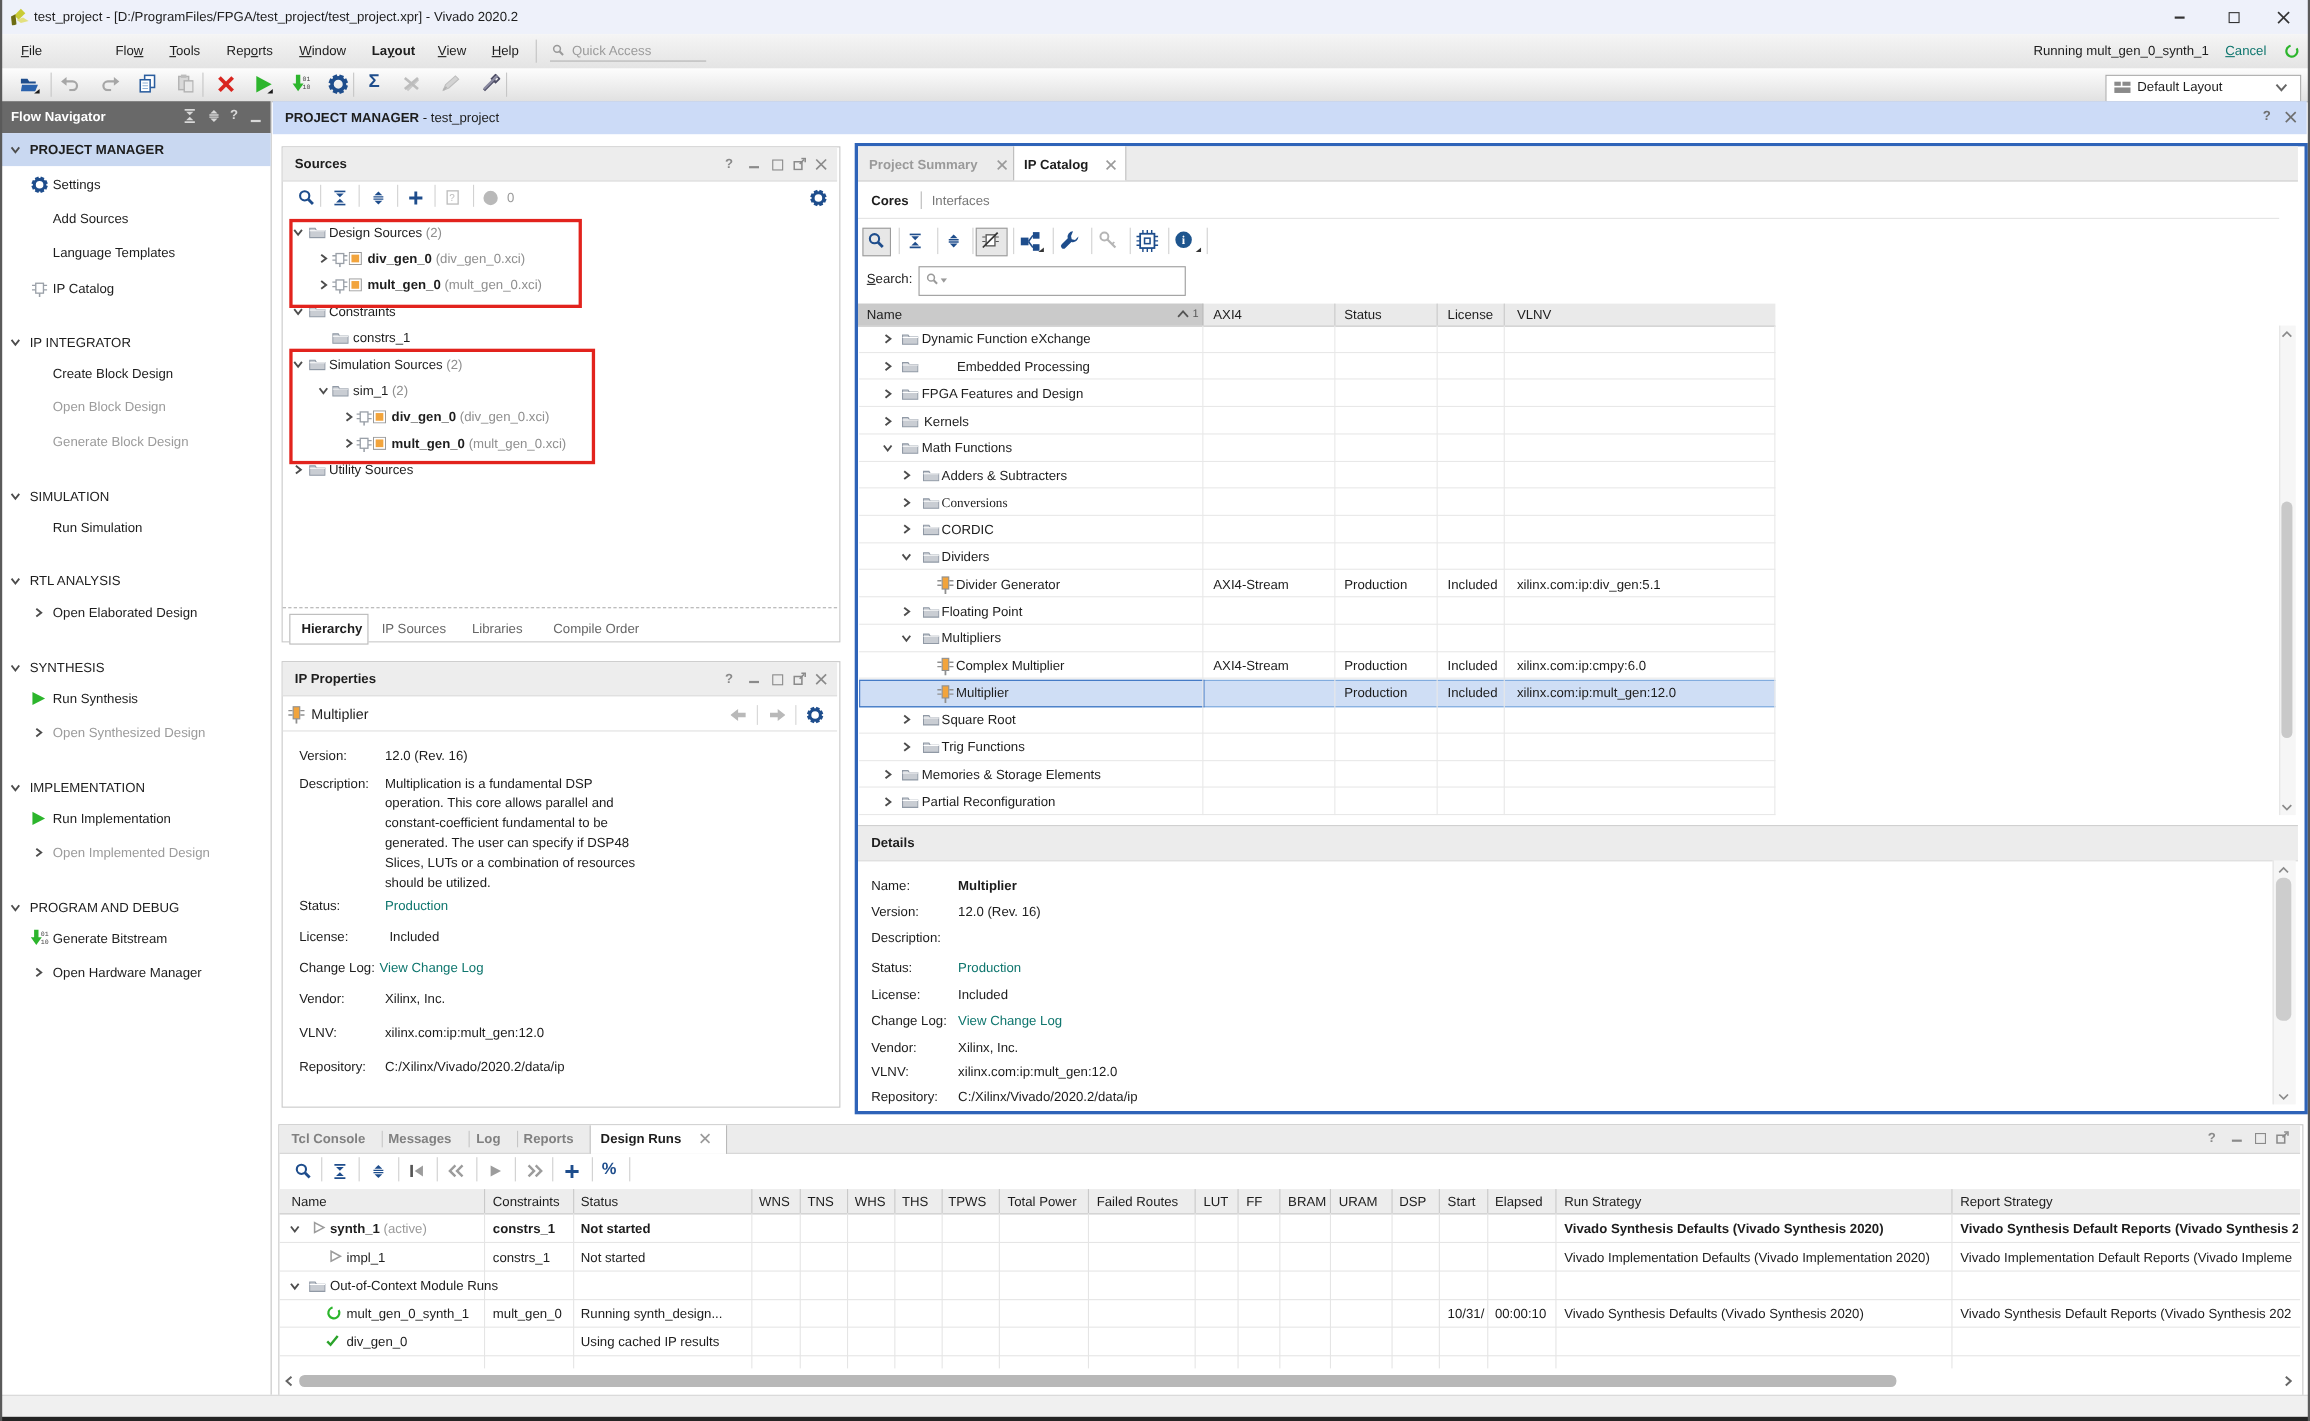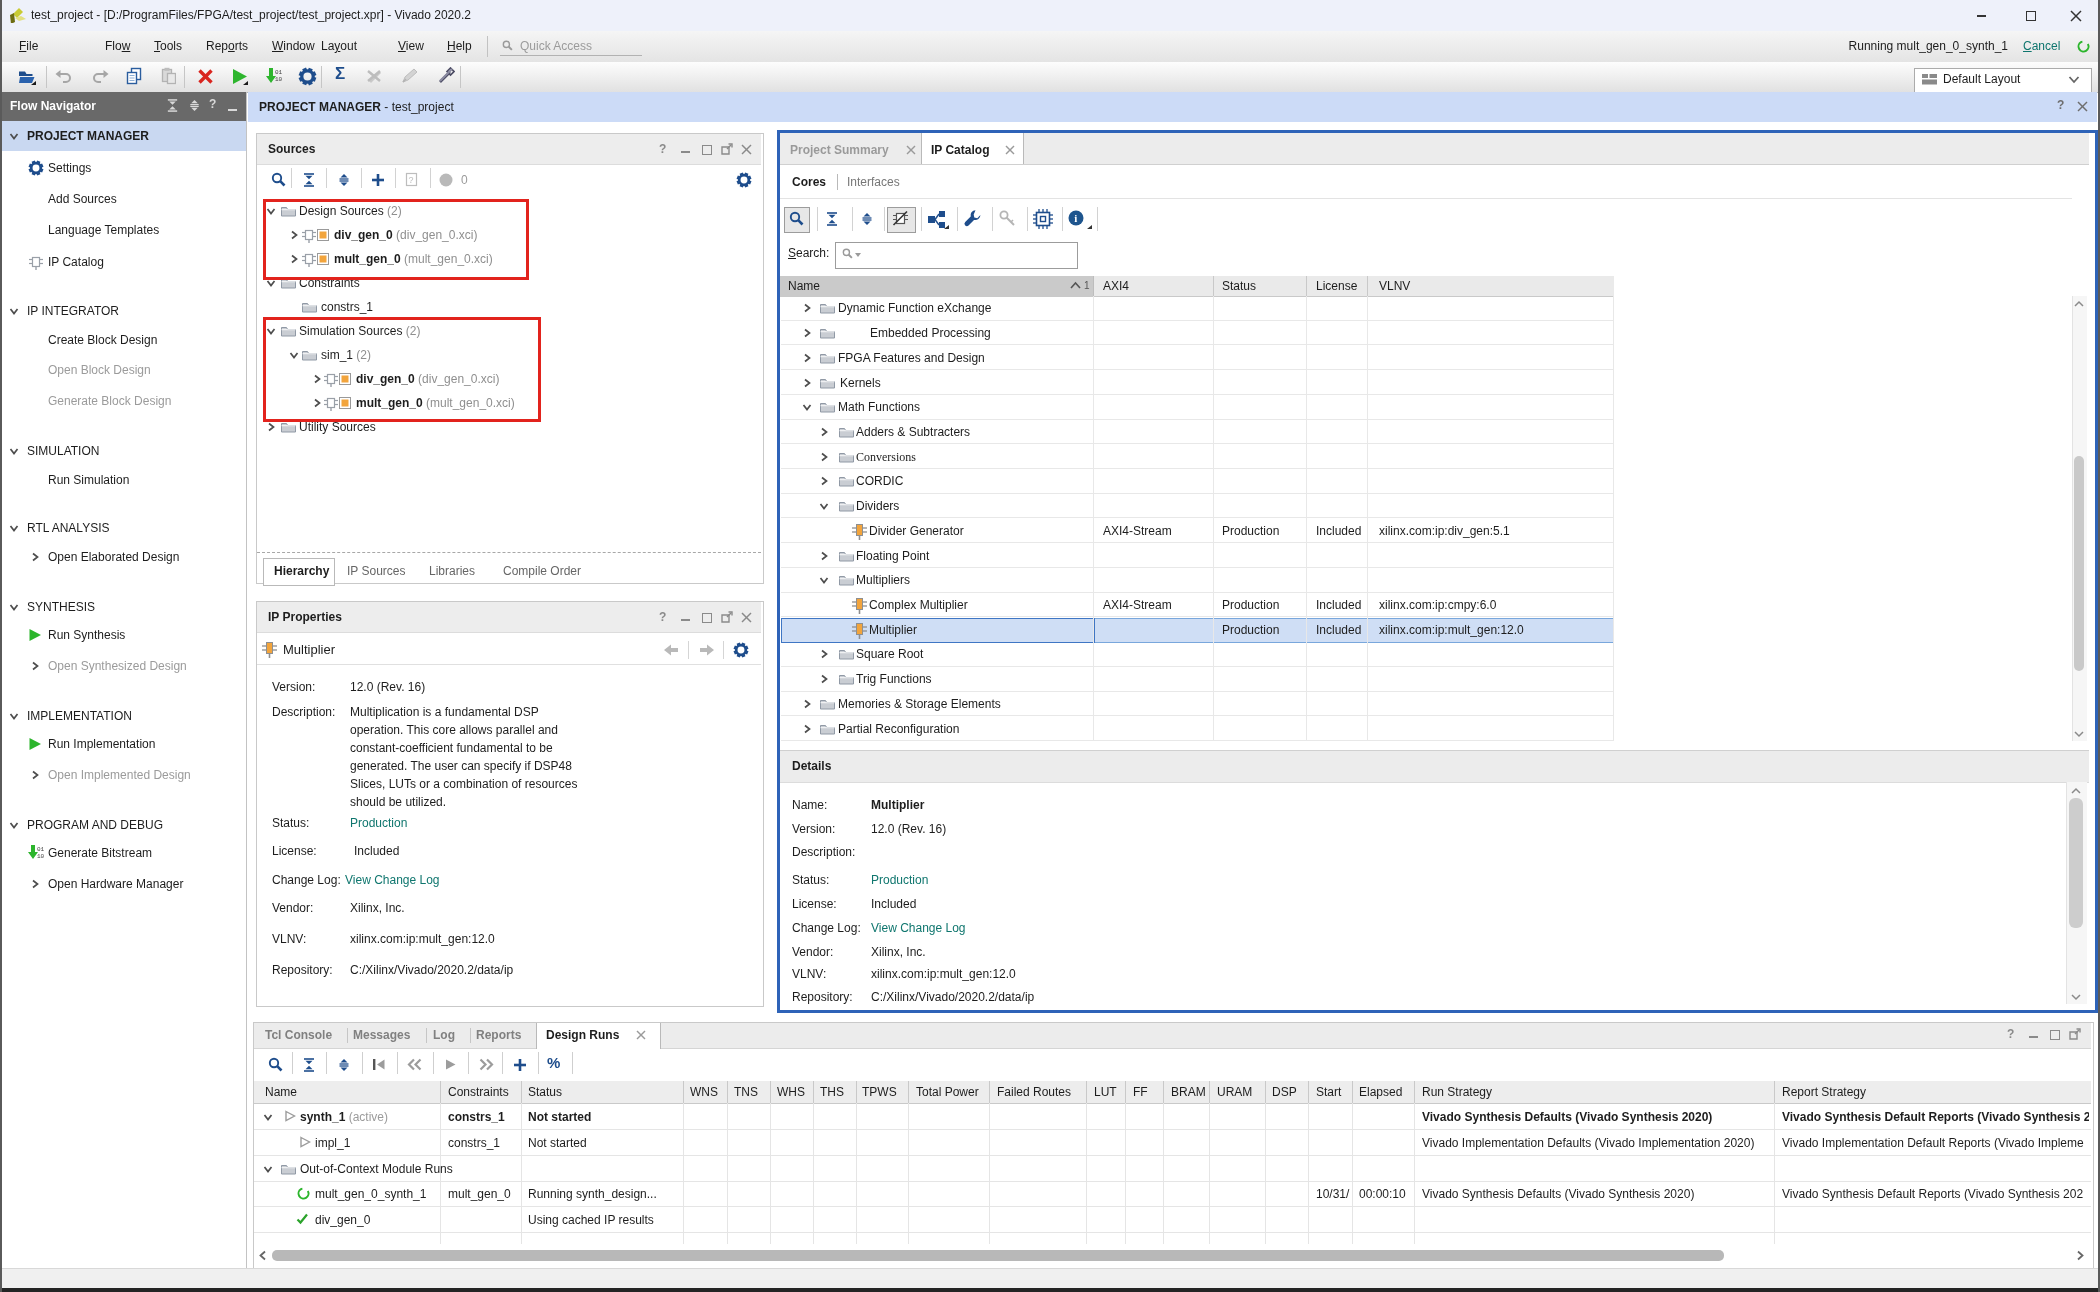--- a/index.html
+++ b/index.html
@@ -24,21 +24,21 @@
       <line x1="1" y1="1" x2="11" y2="11" stroke="#333" stroke-width="1.5"></line>
       <line x1="11" y1="1" x2="1" y2="11" stroke="#333" stroke-width="1.5"></line>
     </svg>
 <div class="a" style="left:0px;top:31px;width:2100px;height:31px;background:linear-gradient(#f5f5f5,#e4e4e4);border-bottom:1px solid #cfcfcf"></div>
 <div class="a t " style="left:19px;top:37px;"><u>F</u>ile</div>
 <div class="a t " style="left:61px;top:37px;margin-top:36px;"><u>E</u>dit</div>
 <div class="a t " style="left:105px;top:37px;">Flo<u>w</u></div>
 <div class="a t " style="left:154px;top:37px;"><u>T</u>ools</div>
 <div class="a t " style="left:206px;top:37px;">Rep<u>o</u>rts</div>
 <div class="a t " style="left:272px;top:37px;"><u>W</u>indow</div>
-<div class="a t " style="left:321px;top:37px;">La<u>y</u>out</div>
+<div class="a t " style="left:338px;top:37px;font-weight:bold;">La<u>y</u>out</div>
 <div class="a t " style="left:398px;top:37px;"><u>V</u>iew</div>
 <div class="a t " style="left:447px;top:37px;"><u>H</u>elp</div>
 <div class="a" style="left:487px;top:36px;width:1px;height:21px;background:#c2c2c2"></div>
 <svg class="a" style="left:502px;top:40px" width="11" height="11">
       <g transform="scale(0.7333333333333333)">
         <circle cx="6" cy="6" r="4.2" fill="none" stroke="#9a9a9a" stroke-width="1.9"></circle>
         <line x1="9.2" y1="9.2" x2="13.5" y2="13.5" stroke="#9a9a9a" stroke-width="2.6"></line>
       </g>
     </svg>
 <div class="a t gy2" style="left:520px;top:37px;">Quick Access</div>

